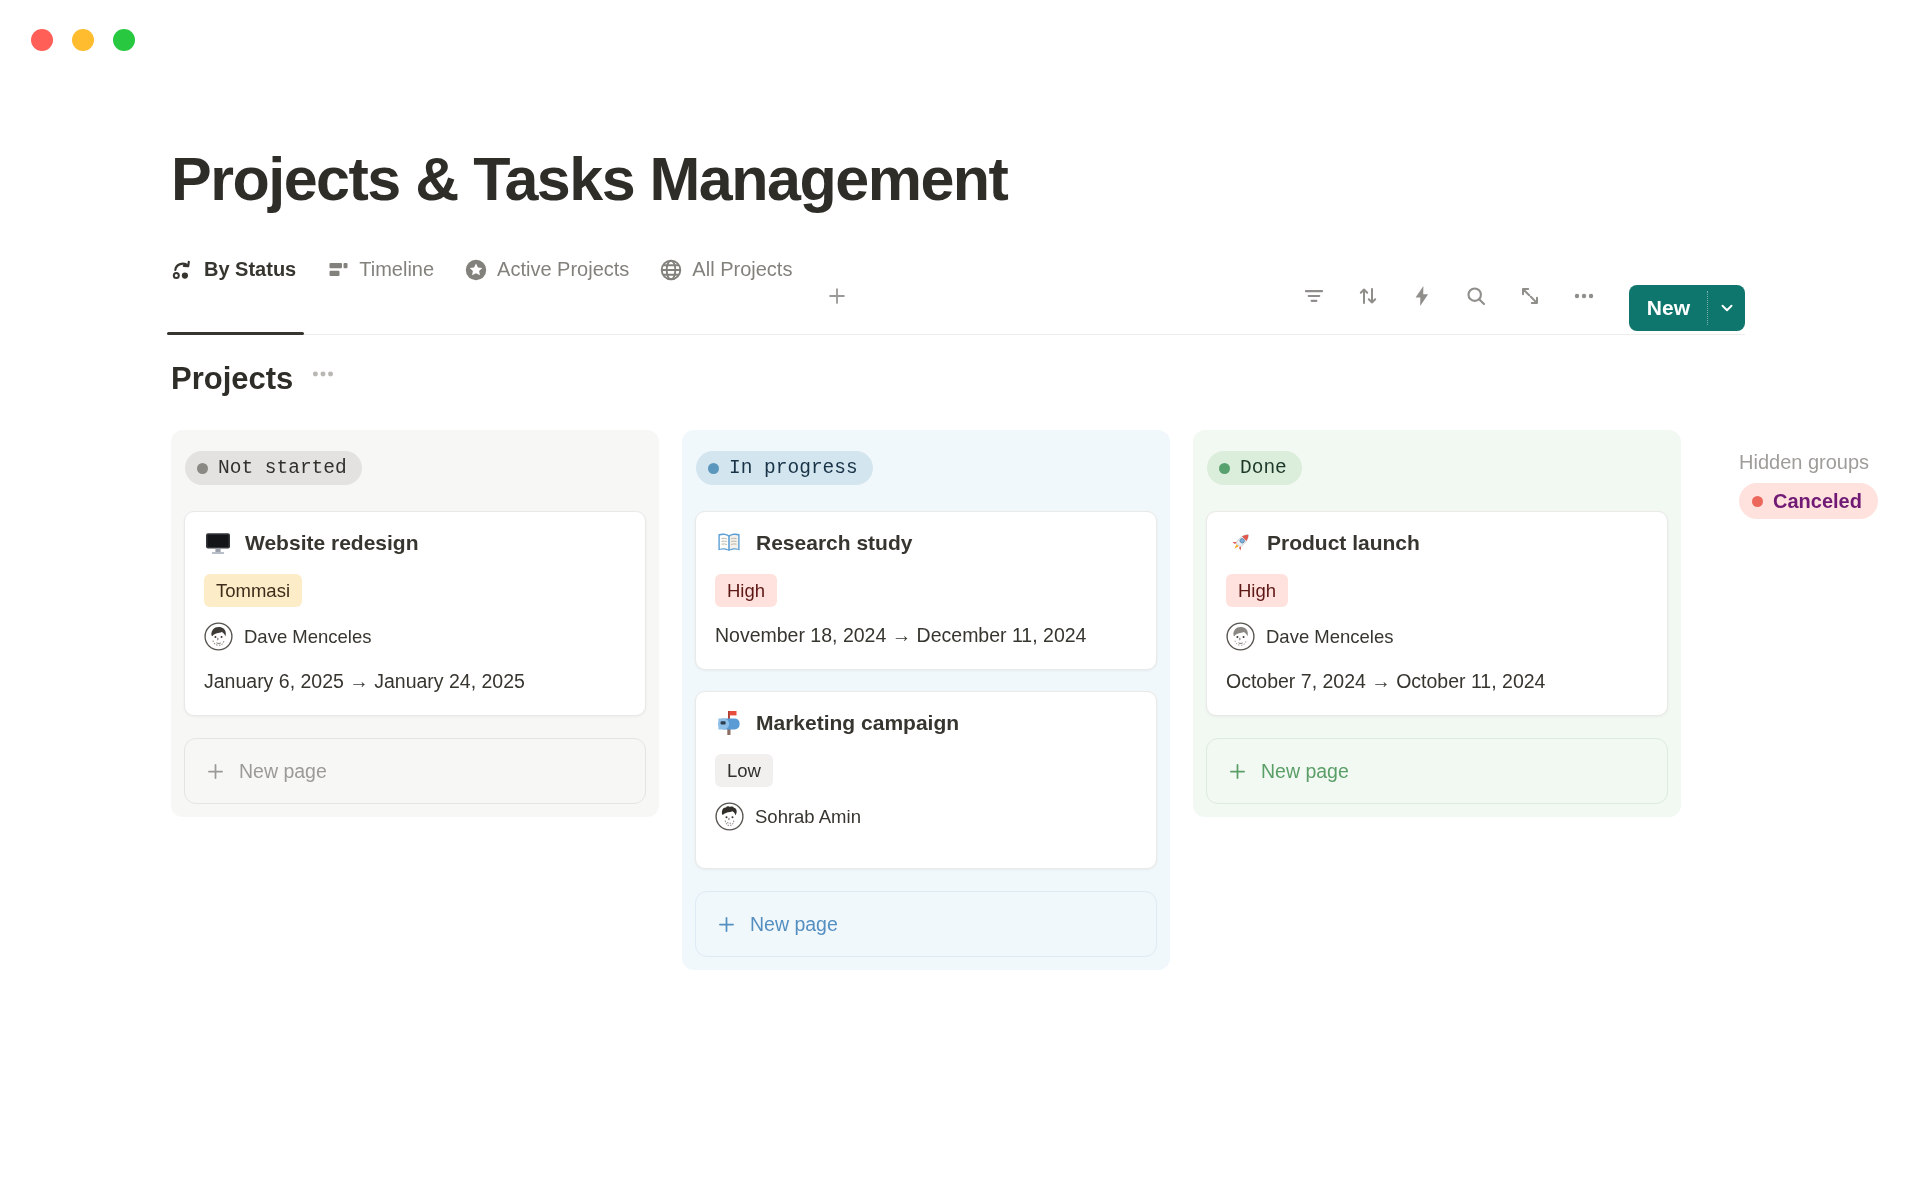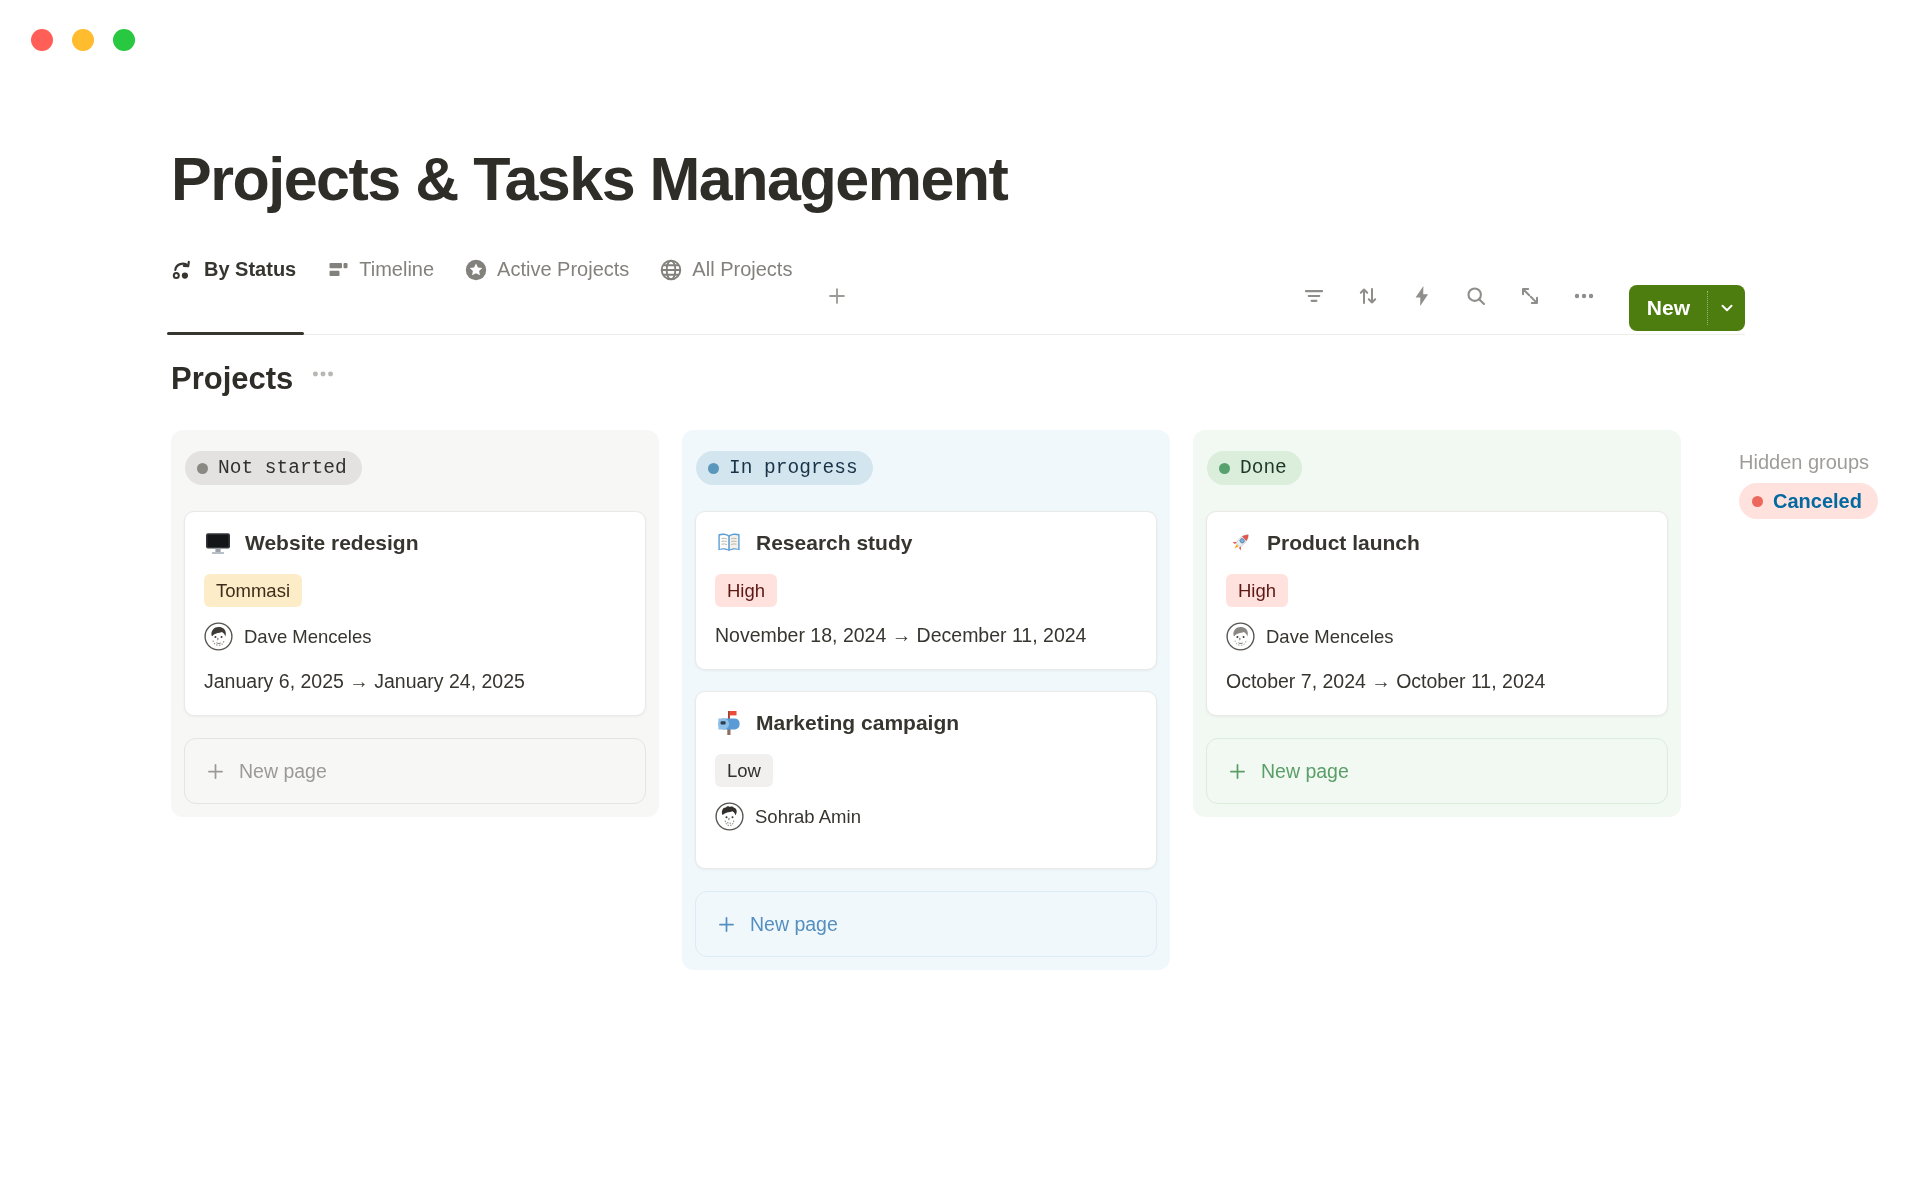--- a/index.html
+++ b/index.html
@@ -159,21 +159,21 @@
               </svg>
             </button>
             <button class="icon-btn">
               <svg viewBox="0 0 24 24" fill="currentColor">
                 <circle cx="5" cy="12" r="2.2"></circle>
                 <circle cx="12" cy="12" r="2.2"></circle>
                 <circle cx="19" cy="12" r="2.2"></circle>
               </svg>
             </button>
           </span>
-        <button class="new-btn" style="background: #4d7c0f; margin-top: 24px;">
+        <button class="new-btn" style="background: #0f766e; margin-top: 24px;">
           <span class="main">New</span>
           <span class="split"></span>
           <span class="chev">
             <svg viewBox="0 0 24 24" fill="none" stroke="currentColor" stroke-width="2.6" stroke-linecap="round" stroke-linejoin="round">
                 <path d="M6 9l6 6 6-6"></path>
               </svg>
           </span>
         </button>
       </div>
     </div>
@@ -307,19 +307,19 @@
                 <span class="aname">Dave Menceles</span>
               </div><div class="dates">October 7, 2024 → October 11, 2024</div></article>
           </div><button class="new-page" style="color: rgb(90, 158, 104); border-color: rgb(220, 236, 220);">
             <span class="np-plus" style="display: inline-flex;">
               <svg viewBox="0 0 24 24" fill="none" stroke="currentColor" stroke-width="2" stroke-linecap="round">
                 <path d="M12 4.5v15M4.5 12h15"></path>
               </svg>
             </span>
             <span class="np-label">New page</span>
           </button></section>
-        <aside class="hidden-groups"><div class="hg-label">Hidden groups</div><div class="hg-pill" style="background: rgb(255, 226, 221); color: #0369a1; margin-top: 9px;">
+        <aside class="hidden-groups"><div class="hg-label">Hidden groups</div><div class="hg-pill" style="background: rgb(255, 226, 221); color: #701a75; margin-top: 9px;">
             <span class="dot" style="background: rgb(236, 103, 92);"></span>
             <span class="hg-pill-label">Canceled</span>
           </div></aside>
       </div>
   </div>
 </div>
 
 </body></html>

